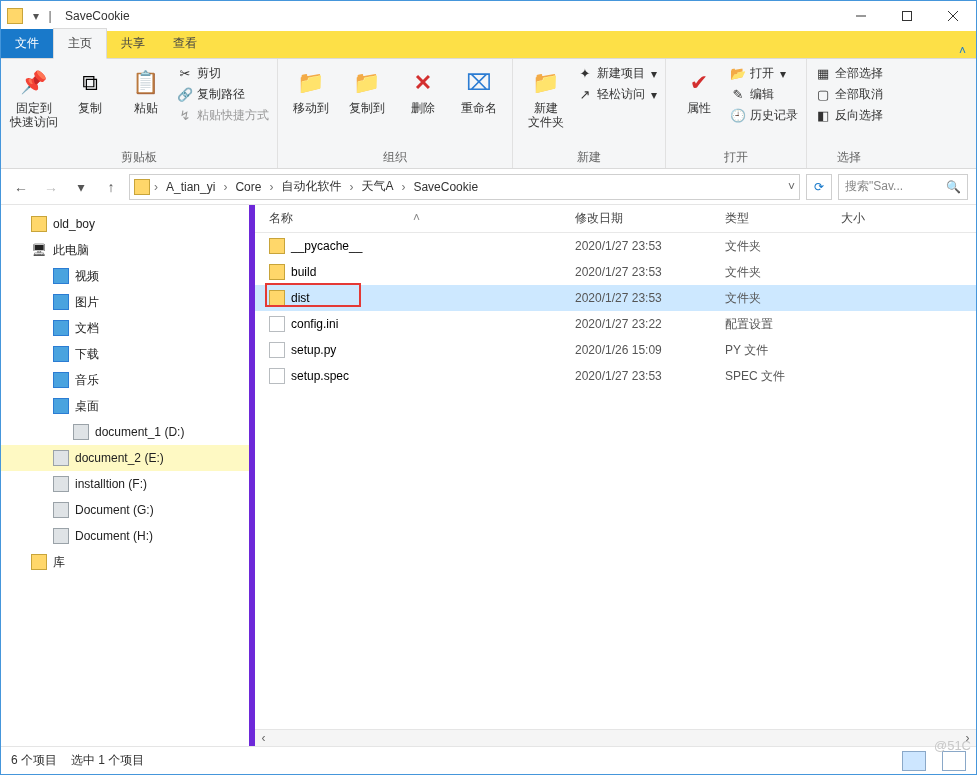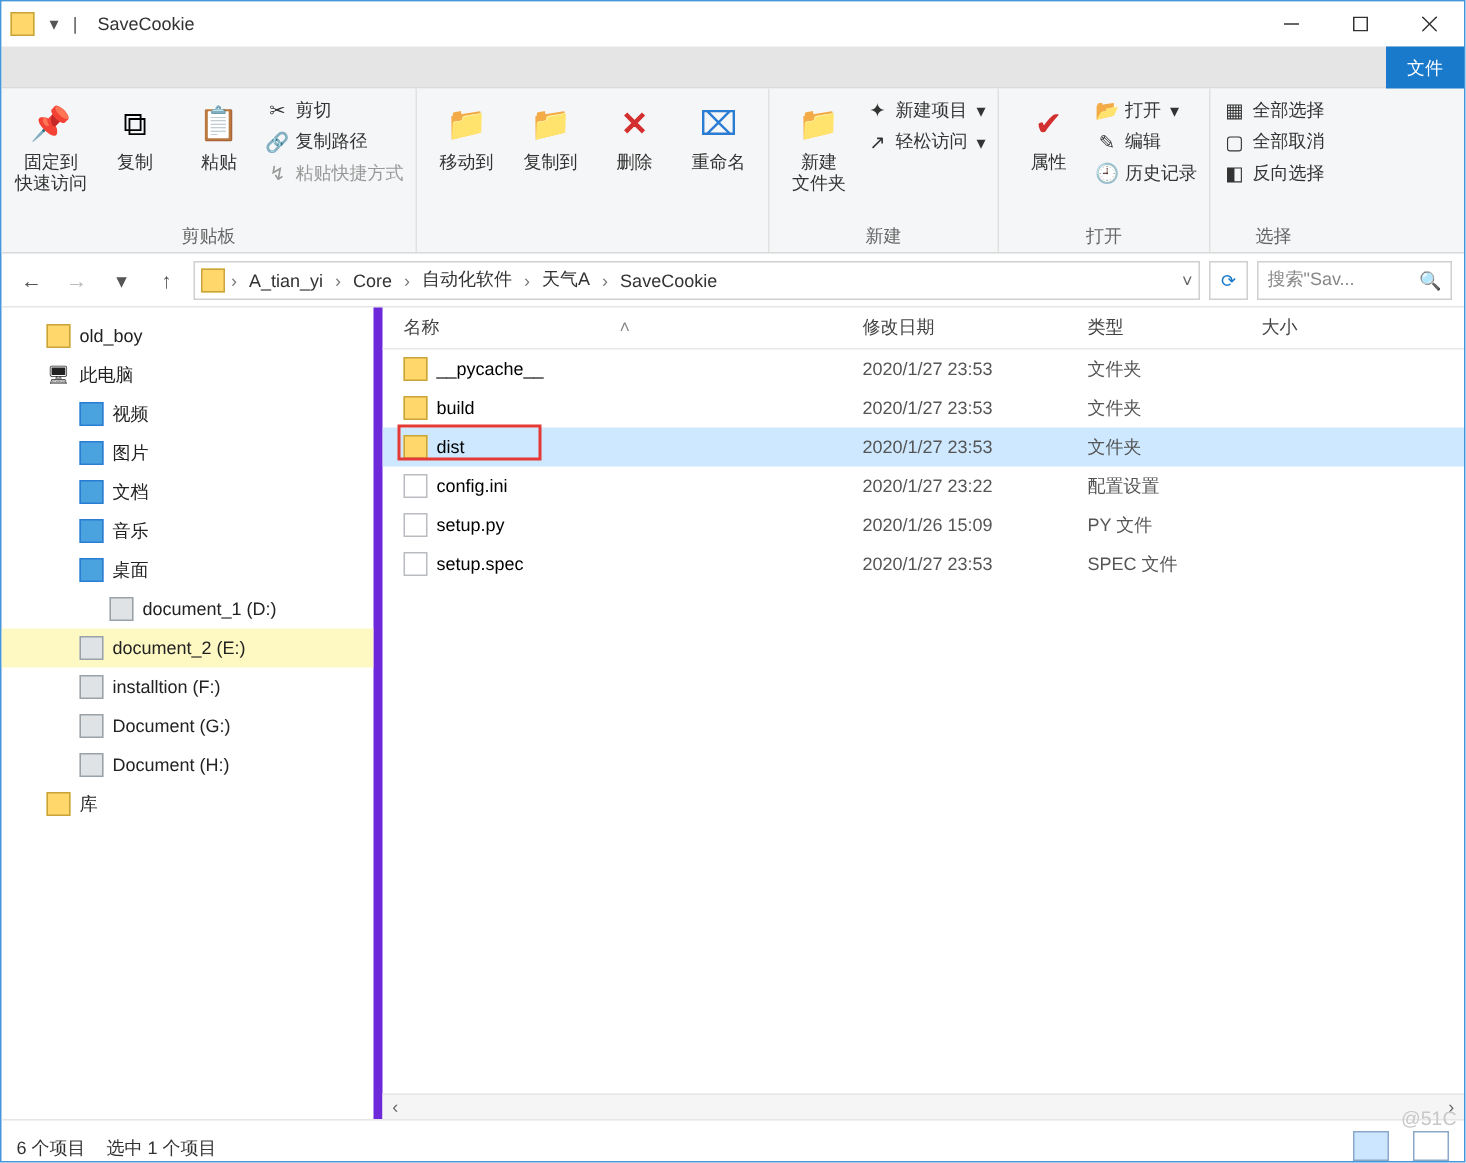--- a/index.html
+++ b/index.html
@@ -3,21 +3,21 @@
 <meta charset="utf-8">
 <style>
 * { margin:0; padding:0; box-sizing:border-box; font-family:"Microsoft YaHei","Segoe UI",sans-serif; font-size:12px; }
 body { background:#fff; width:977px; height:775px; overflow:hidden; border:1px solid #4596db; display:flex; flex-direction:column; }
 .titlebar { height:30px; display:flex; align-items:center; background:#fff; }
 .titlebar .ico { width:16px; height:16px; margin:0 6px; background:#ffd76a; border:1px solid #c8a43a; }
 .titlebar .qat { width:14px; text-align:center; color:#555; }
 .titlebar .title { margin-left:8px; color:#333; }
 .titlebar .spacer { flex:1; }
 .winbtn { width:46px; height:30px; display:flex; align-items:center; justify-content:center; color:#333; }
-.tabs { height:28px; display:flex; align-items:flex-end; background:#e5e5e5; border-bottom:1px solid #dadada;flex-direction:column; }
+.tabs { height:28px; display:flex; align-items:flex-end; background:#fde047; border-bottom:1px solid #dadada; }
 .tab { padding:6px 14px; color:#444; }
 .tab.file { background:#1979ca; color:#fff; }
 .tab.active { background:#f5f6f7; border:1px solid #dadada; border-bottom:1px solid #f5f6f7; margin-bottom:-1px; }
 .tabs .spacer { flex:1; }
 .tabs .caret { padding:0 10px; color:#1979ca; }
 .ribbon { background:#f5f6f7; border-bottom:1px solid #dadada; display:flex; height:110px; }
 .group { border-right:1px solid #e1e1e1; padding:4px 8px 2px 8px; display:flex; flex-direction:column; }
 .group-body { flex:1; display:flex; align-items:flex-start; gap:6px; }
 .group-label { text-align:center; color:#666; font-size:12px; padding-top:2px; }
 .bigbtn { width:50px; display:flex; flex-direction:column; align-items:center; gap:2px; padding-top:4px; }
@@ -55,21 +55,21 @@
 .row .nm .fic { width:16px; height:16px; }
 .fic.folder { background:#ffd76a; border:1px solid #c8a43a; }
 .fic.file { background:#fff; border:1px solid #b8bcc0; }
 .row .dt { flex:0 0 150px; color:#555; }
 .row .tp { flex:0 0 110px; color:#555; }
 .hl { position:absolute; border:2px solid #e53935; pointer-events:none; }
 .listwrap { position:relative; flex:1; display:flex; flex-direction:column; min-height:0; }
 .hscroll { height:17px; border-top:1px solid #e5e5e5; background:#f5f5f5; display:flex; align-items:center; }
 .hscroll .arr { width:17px; text-align:center; color:#666; }
 .hscroll .track { flex:1; }
-.status { height:28px; border-top:1px solid #e5e5e5; display:flex; align-items:flex-end; padding:0 10px; gap:14px; color:#333; }
+.status { height:28px; border-top:1px solid #e5e5e5; display:flex; align-items:center; padding:0 10px; gap:14px; color:#333; }
 .status .sp { flex:1; }
 .viewbtn { width:24px; height:20px; border:1px solid #8aa8c8; background:#cde6ff; margin-left:2px; }
 .watermark { position:absolute; right:6px; bottom:22px; color:#c8c8c8; font-size:13px; }
 svg { display:block; }
 </style>
 </head>
 <body>
 
 <div class="titlebar">
   <div class="ico"></div>
@@ -150,20 +150,21 @@
         </div>
       <div class="bigbtn">
           <div class="glyph" style="color:#d32f2f;font-weight:bold">✕</div>
           <div class="lbl">删除</div>
         </div>
       <div class="bigbtn">
           <div class="glyph" style="color:#2b7cd3">⌧</div>
           <div class="lbl">重命名</div>
         </div>
     </div>
+    <div class="group-label">组织</div>
   </div>
 
   <div class="group">
     <div class="group-body">
       <div class="bigbtn">
           <div class="glyph" style="color:#f0c84a">📁</div>
           <div class="lbl" style="white-space:pre-line">新建
 文件夹</div>
         </div>
       <div class="smallcol">
@@ -270,20 +271,24 @@
         <span>视频</span>
       </div>
       <div class="tnode" style="padding-left: 52px;">
         <span class="ic folder" style="background: rgb(74, 163, 223); border: 1px solid rgb(43, 124, 211);"></span>
         <span>图片</span>
       </div>
       <div class="tnode" style="padding-left: 52px;">
         <span class="ic folder" style="background: rgb(74, 163, 223); border: 1px solid rgb(43, 124, 211);"></span>
         <span>文档</span>
       </div>
+      <div class="tnode" style="padding-left: 52px;">
+        <span class="ic folder" style="background: rgb(74, 163, 223); border: 1px solid rgb(43, 124, 211);"></span>
+        <span>下载</span>
+      </div>
       <div class="tnode" style="padding-left: 52px; align-items: center;">
         <span class="ic folder" style="background: rgb(74, 163, 223); border: 1px solid rgb(43, 124, 211);"></span>
         <span>音乐</span>
       </div>
       <div class="tnode" style="padding-left: 52px;">
         <span class="ic folder" style="background: rgb(74, 163, 223); border: 1px solid rgb(43, 124, 211);"></span>
         <span>桌面</span>
       </div>
       <div class="tnode" style="padding-left: 52px; margin-left: 20px;">
         <span class="ic drive"></span>

